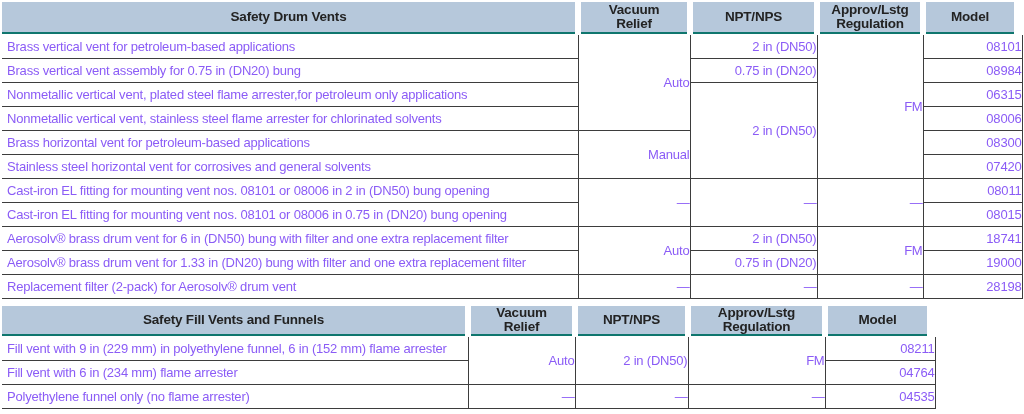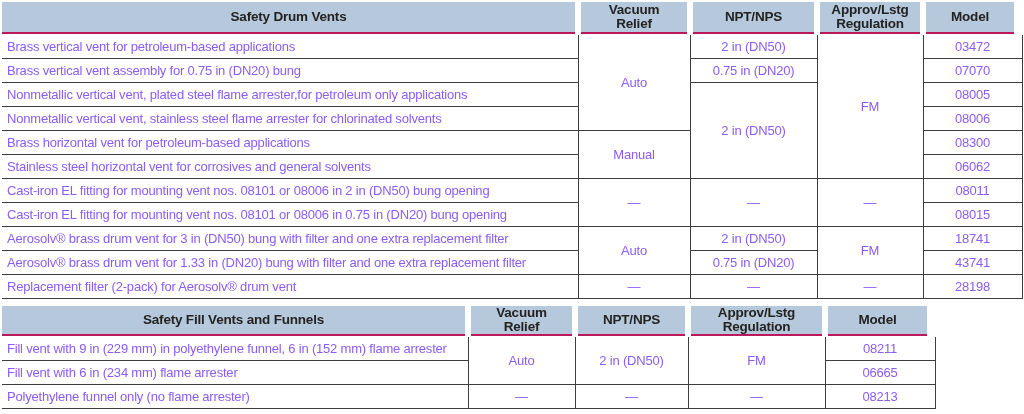--- a/index.html
+++ b/index.html
@@ -13,21 +13,21 @@
 
   .tbl{margin:0;}
   .tbl + .tbl{margin-top:7px;}
 
   
   .thead{display:grid;}
   .t1 .thead{grid-template-columns:576px 112px 127px 106px 99px;width:1020px;}
   .t2 .thead{grid-template-columns:466px 107px 113px 137px 110px;width:854px;}
   .th{
     background:#b6c8db;
-    border-bottom:2px solid #be185d;
+    border-bottom:2px solid #0f766e;
     margin:0 3px;
     display:flex;align-items:center;justify-content:center;
     text-align:center;
     font-weight:bold;font-size:13.5px;line-height:14px;
     letter-spacing:-0.2px;
     color:#232323;
     white-space:pre-line;
     height:30px;
   }
   .t2 .th{height:28px;}
@@ -43,21 +43,21 @@
     font-size:13px;
     letter-spacing:-0.2px;
     height:23px;
     padding:0;
     vertical-align:middle;
     color:#8b5cf6;
     overflow:hidden;
     white-space:nowrap;
   }
   td.desc{text-align:left;padding-left:5px;border-left:none;}
-  td.c{text-align:center;}
+  td.c{text-align:right;}
   tr:first-child td{border-top:none;}
 </style>
 </head>
 <body>
 
 <div class="page">
 
   <div class="tbl t1">
     <div class="thead">
       <div class="th">Safety Drum Vents</div>
@@ -75,67 +75,67 @@
           <col style="width:127px">
           <col style="width:106px">
           <col style="width:99px">
         </colgroup>
       <tbody>
         <tr>
           <td class="desc">Brass vertical vent for petroleum-based applications</td>
           <td class="c" rowspan="4">Auto</td>
           <td class="c">2 in (DN50)</td>
           <td class="c" rowspan="6">FM</td>
-          <td class="c">03472</td>
+          <td class="c">08101</td>
         </tr>
         <tr>
           <td class="desc">Brass vertical vent assembly for 0.75 in (DN20) bung</td>
           <td class="c">0.75 in (DN20)</td>
-          <td class="c">07070</td>
+          <td class="c">08984</td>
         </tr>
         <tr>
           <td class="desc">Nonmetallic vertical vent, plated steel flame arrester,for petroleum only applications</td>
           <td class="c" rowspan="4">2 in (DN50)</td>
-          <td class="c">08005</td>
+          <td class="c">06315</td>
         </tr>
         <tr>
           <td class="desc">Nonmetallic vertical vent, stainless steel flame arrester for chlorinated solvents</td>
           <td class="c">08006</td>
         </tr>
         <tr>
           <td class="desc">Brass horizontal vent for petroleum-based applications</td>
           <td class="c" rowspan="2">Manual</td>
           <td class="c">08300</td>
         </tr>
         <tr>
           <td class="desc">Stainless steel horizontal vent for corrosives and general solvents</td>
-          <td class="c">06062</td>
+          <td class="c">07420</td>
         </tr>
         <tr>
           <td class="desc">Cast-iron EL fitting for mounting vent nos. 08101 or 08006 in 2 in (DN50) bung opening</td>
           <td class="c" rowspan="2">—</td>
           <td class="c" rowspan="2">—</td>
           <td class="c" rowspan="2">—</td>
           <td class="c">08011</td>
         </tr>
         <tr>
           <td class="desc">Cast-iron EL fitting for mounting vent nos. 08101 or 08006 in 0.75 in (DN20) bung opening</td>
           <td class="c">08015</td>
         </tr>
         <tr>
-          <td class="desc">Aerosolv® brass drum vent for 3 in (DN50) bung with filter and one extra replacement filter</td>
+          <td class="desc">Aerosolv® brass drum vent for 6 in (DN50) bung with filter and one extra replacement filter</td>
           <td class="c" rowspan="2">Auto</td>
           <td class="c">2 in (DN50)</td>
           <td class="c" rowspan="2">FM</td>
           <td class="c">18741</td>
         </tr>
         <tr>
           <td class="desc">Aerosolv® brass drum vent for 1.33 in (DN20) bung with filter and one extra replacement filter</td>
           <td class="c">0.75 in (DN20)</td>
-          <td class="c">43741</td>
+          <td class="c">19000</td>
         </tr>
         <tr>
           <td class="desc">Replacement filter (2-pack) for Aerosolv® drum vent</td>
           <td class="c">—</td>
           <td class="c">—</td>
           <td class="c">—</td>
           <td class="c">28198</td>
         </tr>
       </tbody>
     </table>
@@ -162,26 +162,26 @@
       <tbody>
         <tr>
           <td class="desc">Fill vent with 9 in (229 mm) in polyethylene funnel, 6 in (152 mm) flame arrester</td>
           <td class="c" rowspan="2">Auto</td>
           <td class="c" rowspan="2">2 in (DN50)</td>
           <td class="c" rowspan="2">FM</td>
           <td class="c">08211</td>
         </tr>
         <tr>
           <td class="desc">Fill vent with 6 in (234 mm) flame arrester</td>
-          <td class="c">06665</td>
+          <td class="c">04764</td>
         </tr>
         <tr>
           <td class="desc">Polyethylene funnel only (no flame arrester)</td>
           <td class="c">—</td>
           <td class="c">—</td>
           <td class="c">—</td>
-          <td class="c">08213</td>
+          <td class="c">04535</td>
         </tr>
       </tbody>
     </table>
   </div>
 
 </div>
 
 </body></html>

